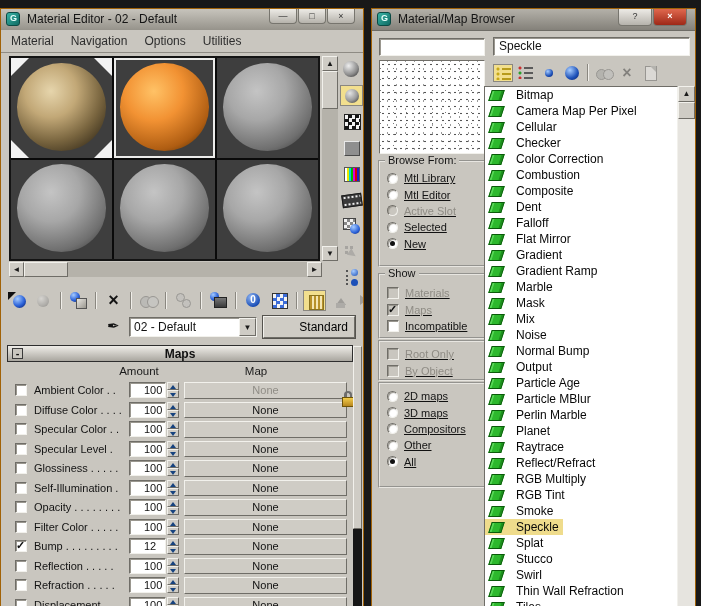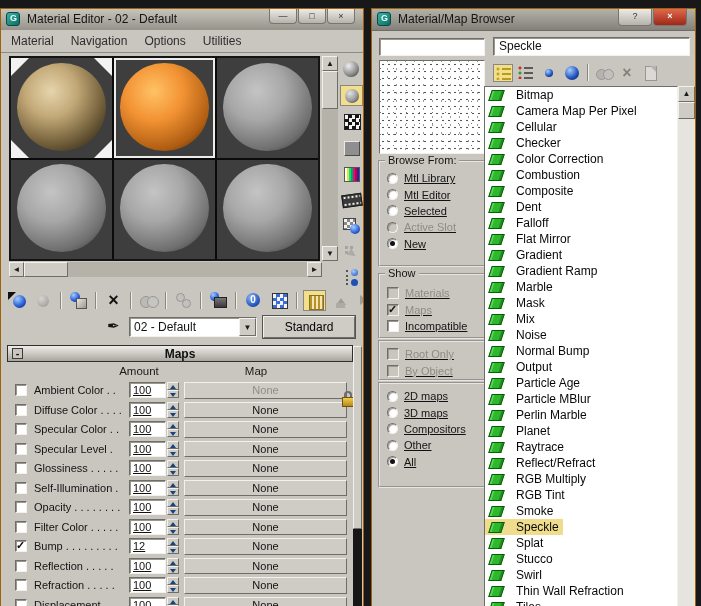--- a/index.html
+++ b/index.html
@@ -160,42 +160,42 @@
   .icon-pick-material{position:absolute;left:104px;top:307px;width:20px;height:20px;}
   .icon-pick-material::before{content:"✒";position:absolute;font-size:15px;color:#141414;left:2px;top:1px;}
   .combo{position:absolute;left:128px;top:308px;width:128px;height:20px;background:#fff;border:1px solid;
     border-color:#6F6D67 #F2F1EC #F2F1EC #6F6D67;box-shadow:inset 1px 1px 0 #9A978F;box-sizing:border-box;}
   .combo .val{position:absolute;left:4px;top:2px;font-size:12px;}
   .combo .drop{position:absolute;right:0;top:0;bottom:0;width:17px;background:#CFCCC5;border:1px solid;
     border-color:#F2F1EC #6F6D67 #6F6D67 #F2F1EC;text-align:center;box-sizing:border-box;}
   .combo .drop::before{content:"▼";font-size:8px;line-height:16px;color:#1A1A1A;}
   #standard-btn{position:absolute;left:262px;top:307px;width:92px;height:22px;background:#CFCCC5;
     border:1px solid;border-color:#F2F1EC #6F6D67 #6F6D67 #F2F1EC;box-shadow:0 0 0 1px #55534E;
-    font-family:"Liberation Sans",sans-serif;font-size:12px;text-align:center;}
+    font-family:"Liberation Sans",sans-serif;font-size:12px;text-align:right;}
 
   
   #rollout{position:absolute;left:5px;top:336px;width:349px;height:270px;}
   .rollout-header{position:absolute;left:1px;right:2px;top:0;height:17px;border:1px solid #2E2E2E;
     background:linear-gradient(#EFEDE8,#A9A69F);text-align:center;font-weight:bold;font-size:12px;line-height:16px;box-sizing:border-box;}
   .collapse-box{position:absolute;left:4px;top:2px;width:11px;height:11px;border:1px solid #3A3A3A;
     background:#C9C6BF;font-size:11px;line-height:9px;text-align:center;font-weight:bold;box-sizing:border-box;}
   .col-head{position:absolute;top:20px;font-size:11.5px;color:#1A1A1A;text-align:center;}
   #amount-head{left:103px;width:60px;}
   #map-head{left:195px;width:110px;}
   #maps-rows{position:absolute;left:0;top:36px;right:0;}
   .map-row{position:relative;height:19.5px;}
   .checkbox{width:12px;height:12px;background:#fff;border:1px solid;border-color:#6F6D67 #F2F1EC #F2F1EC #6F6D67;
     box-shadow:inset 1px 1px 0 #9A978F;box-sizing:border-box;display:inline-block;position:relative;flex:none;}
   .checkbox.on::after{content:"✓";position:absolute;left:0px;top:-2px;font-size:11px;font-weight:bold;color:#111;}
   .checkbox.dis{background:#C9C6BF;}
   .map-row .checkbox{position:absolute;left:9px;top:3px;}
   .map-label{position:absolute;left:28px;top:3px;font-size:11px;white-space:nowrap;color:#141414;}
   .spin-box{position:absolute;left:123px;top:1px;width:37px;height:16px;background:#fff;border:1px solid;
     border-color:#6F6D67 #F2F1EC #F2F1EC #6F6D67;box-shadow:inset 1px 1px 0 #9A978F;
-    font-size:11px;line-height:15px;padding-left:3px;box-sizing:border-box;text-decoration:underline;}
+    font-size:11px;line-height:15px;padding-left:14px;box-sizing:border-box;}
   .spin-arrows{position:absolute;left:161px;top:1px;width:12px;height:16px;}
   .spin-up,.spin-down{position:absolute;left:0;width:12px;height:8px;background:#CFCCC5;border:1px solid;
     border-color:#F2F1EC #6F6D67 #6F6D67 #F2F1EC;box-sizing:border-box;}
   .spin-up{top:0;} .spin-down{top:8px;}
   .spin-up::after{content:"";position:absolute;left:2px;top:2px;border:3px solid transparent;border-bottom:4px solid #16427E;border-top:none;}
   .spin-down::after{content:"";position:absolute;left:2px;top:2px;border:3px solid transparent;border-top:4px solid #16427E;border-bottom:none;}
   .none-btn{position:absolute;left:178px;top:1px;width:163px;height:16.5px;background:#CFCCC5;border:1px solid;
     border-color:#F2F1EC #6F6D67 #6F6D67 #F2F1EC;text-align:center;font-size:11px;line-height:15px;box-sizing:border-box;}
   .none-btn.disabled{color:#908D86;}
   #lock-icon{position:absolute;left:340px;top:382px;width:16px;height:18px;}
@@ -495,27 +495,27 @@
     <span class="legend">Browse From:</span>
     <div>
         <div class="opt">
           <span class="radio"></span>
           <span class="opt-label">Mtl Library</span>
         </div>
         <div class="opt">
           <span class="radio"></span>
           <span class="opt-label">Mtl Editor</span>
         </div>
-        <div class="opt">
-          <span class="radio"></span>
-          <span class="opt-label">Selected</span>
-        </div>
         <div class="opt disabled">
           <span class="radio dis"></span>
           <span class="opt-label">Active Slot</span>
+        </div>
+        <div class="opt">
+          <span class="radio"></span>
+          <span class="opt-label">Selected</span>
         </div>
         <div class="opt">
           <span class="radio on"></span>
           <span class="opt-label">New</span>
         </div>
       </div>
   </div>
   <div class="group" id="group-show">
     <span class="legend">Show</span>
     <div>

